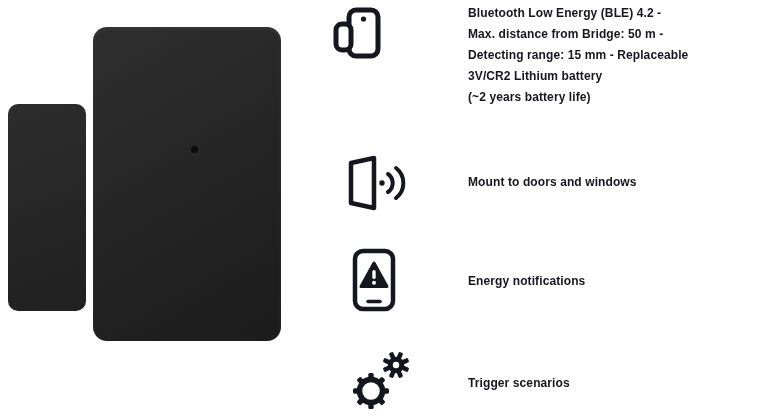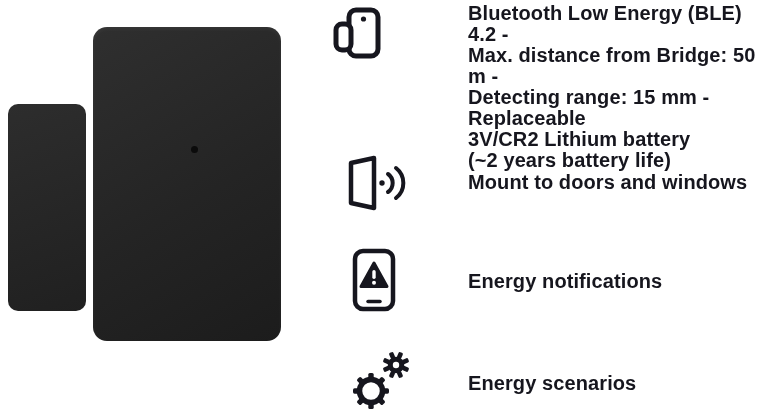--- a/index.html
+++ b/index.html
@@ -44,21 +44,21 @@
     position: absolute;
     color: #16161e;
     display: block;
     line-height: 0;
   }
   .ftext {
     position: absolute;
     margin: 0;
     color: #16161e;
     font-weight: 700;
-    font-size: 20px;
+    font-size: 12px;
     line-height: 21px;
     white-space: pre-line;
     letter-spacing: 0.1px;
   }
   .icon-1 { left: 333px; top: 6px; }
   .text-1 { left: 468px; top: 3px; width: 300px; }
   .icon-2 { left: 340px; top: 152px; }
   .text-2 { left: 468px; top: 172px; }
   .icon-3 { left: 352px; top: 248px; }
   .text-3 { left: 468px; top: 271px; }
@@ -142,16 +142,16 @@
             <rect x="-2.3" y="-13.5" width="4.6" height="6.5" rx="1.4" transform="rotate(202.5)"></rect>
             <rect x="-2.3" y="-13.5" width="4.6" height="6.5" rx="1.4" transform="rotate(247.5)"></rect>
             <rect x="-2.3" y="-13.5" width="4.6" height="6.5" rx="1.4" transform="rotate(292.5)"></rect>
             <rect x="-2.3" y="-13.5" width="4.6" height="6.5" rx="1.4" transform="rotate(337.5)"></rect>
           </g>
           <circle r="8.3" fill="currentColor"></circle>
           <circle r="3.2" fill="#ffffff"></circle>
         </g>
       </svg>
     </span>
-    <p class="ftext text-4">Energy scenarios</p>
+    <p class="ftext text-4">Trigger scenarios</p>
   </div>
 
 </div>
 
 </body></html>

